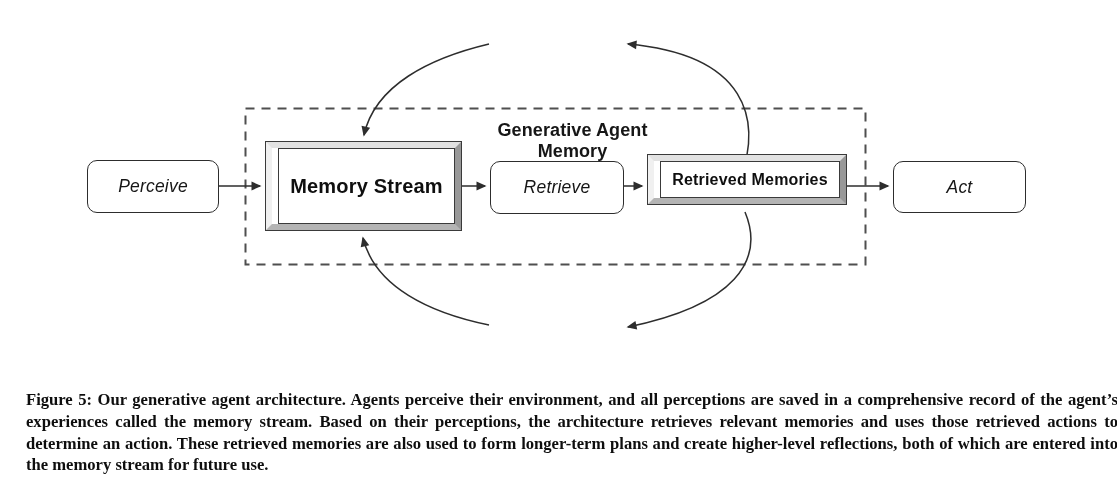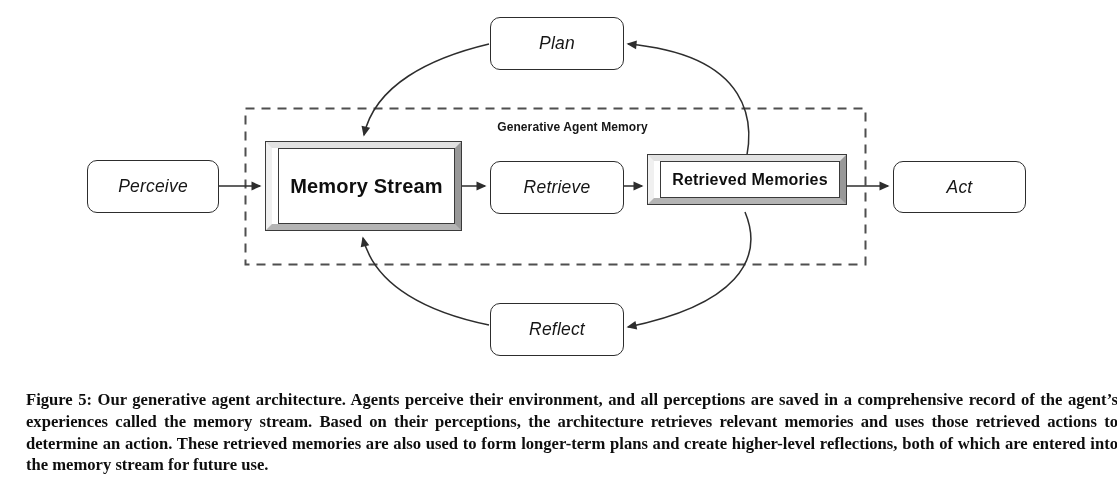--- a/index.html
+++ b/index.html
@@ -22,21 +22,21 @@
   .bevel{width:100%;height:100%;box-sizing:border-box;
          border:6px solid;border-color:#e2e2e2 #989898 #b4b4b4 #f0f0f0;padding-left:6px;}
   .inner{width:100%;height:100%;box-sizing:border-box;
          border:1.5px solid #3a3a3a;background:#fff;
          display:flex;align-items:center;justify-content:center;
          font-weight:bold;color:#0f0f0f;letter-spacing:.2px;}
   .inner.big{font-size:20px;}
   .inner.small{font-size:16px;}
 
   .gam-label{position:absolute;z-index:2;left:472px;top:120px;width:201px;
-             font-weight:bold;font-size:12px;color:#161616;text-align:center;
+             font-weight:bold;font-size:18px;color:#161616;text-align:center;
              letter-spacing:.1px;}
 
   .caption{position:absolute;left:14px;top:377px;width:1092px;margin:12px;z-index:2;
            font-family:"Liberation Serif",serif;font-weight:bold;
            font-size:16.6px;line-height:21.8px;color:#0e0e0e;
            text-align:justify;text-align-last:left;}
 </style>
 </head>
 <body>
 
@@ -61,35 +61,29 @@
     <path d="M 745 212 C 765 260 735 305 628 327" fill="none" stroke="#2d2d2d" stroke-width="1.5" marker-end="url(#ah)"></path>
     <path d="M 489 325 C 430 313 375 287 363 238" fill="none" stroke="#2d2d2d" stroke-width="1.5" marker-end="url(#ah)"></path>
   </svg>
 
   <div class="gam-label">Generative Agent Memory</div>
 
   <div class="node" style="left:87px;top:160px;width:130px;height:51px;">
     <span>Perceive</span>
   </div>
 
-  <div class="node" style="left:490px;top:17px;width:132px;height:51px;">
-    <span>Plan</span>
-  </div>
 
   <div class="node" style="left:490px;top:161px;width:132px;height:51px;font-style:italic;">
     <span>Retrieve</span>
   </div>
 
   <div class="node" style="left:893px;top:161px;width:131px;height:50px;">
     <span>Act</span>
   </div>
 
-  <div class="node" style="left:490px;top:303px;width:132px;height:51px;">
-    <span>Reflect</span>
-  </div>
 
   <div class="frame" style="left:265px;top:141px;width:197px;height:90px;">
     <div class="bevel">
       <div class="inner big">Memory Stream</div>
     </div>
   </div>
 
   <div class="frame" style="left:647px;top:154px;width:200px;height:51px;">
     <div class="bevel">
       <div class="inner small">Retrieved Memories</div>

